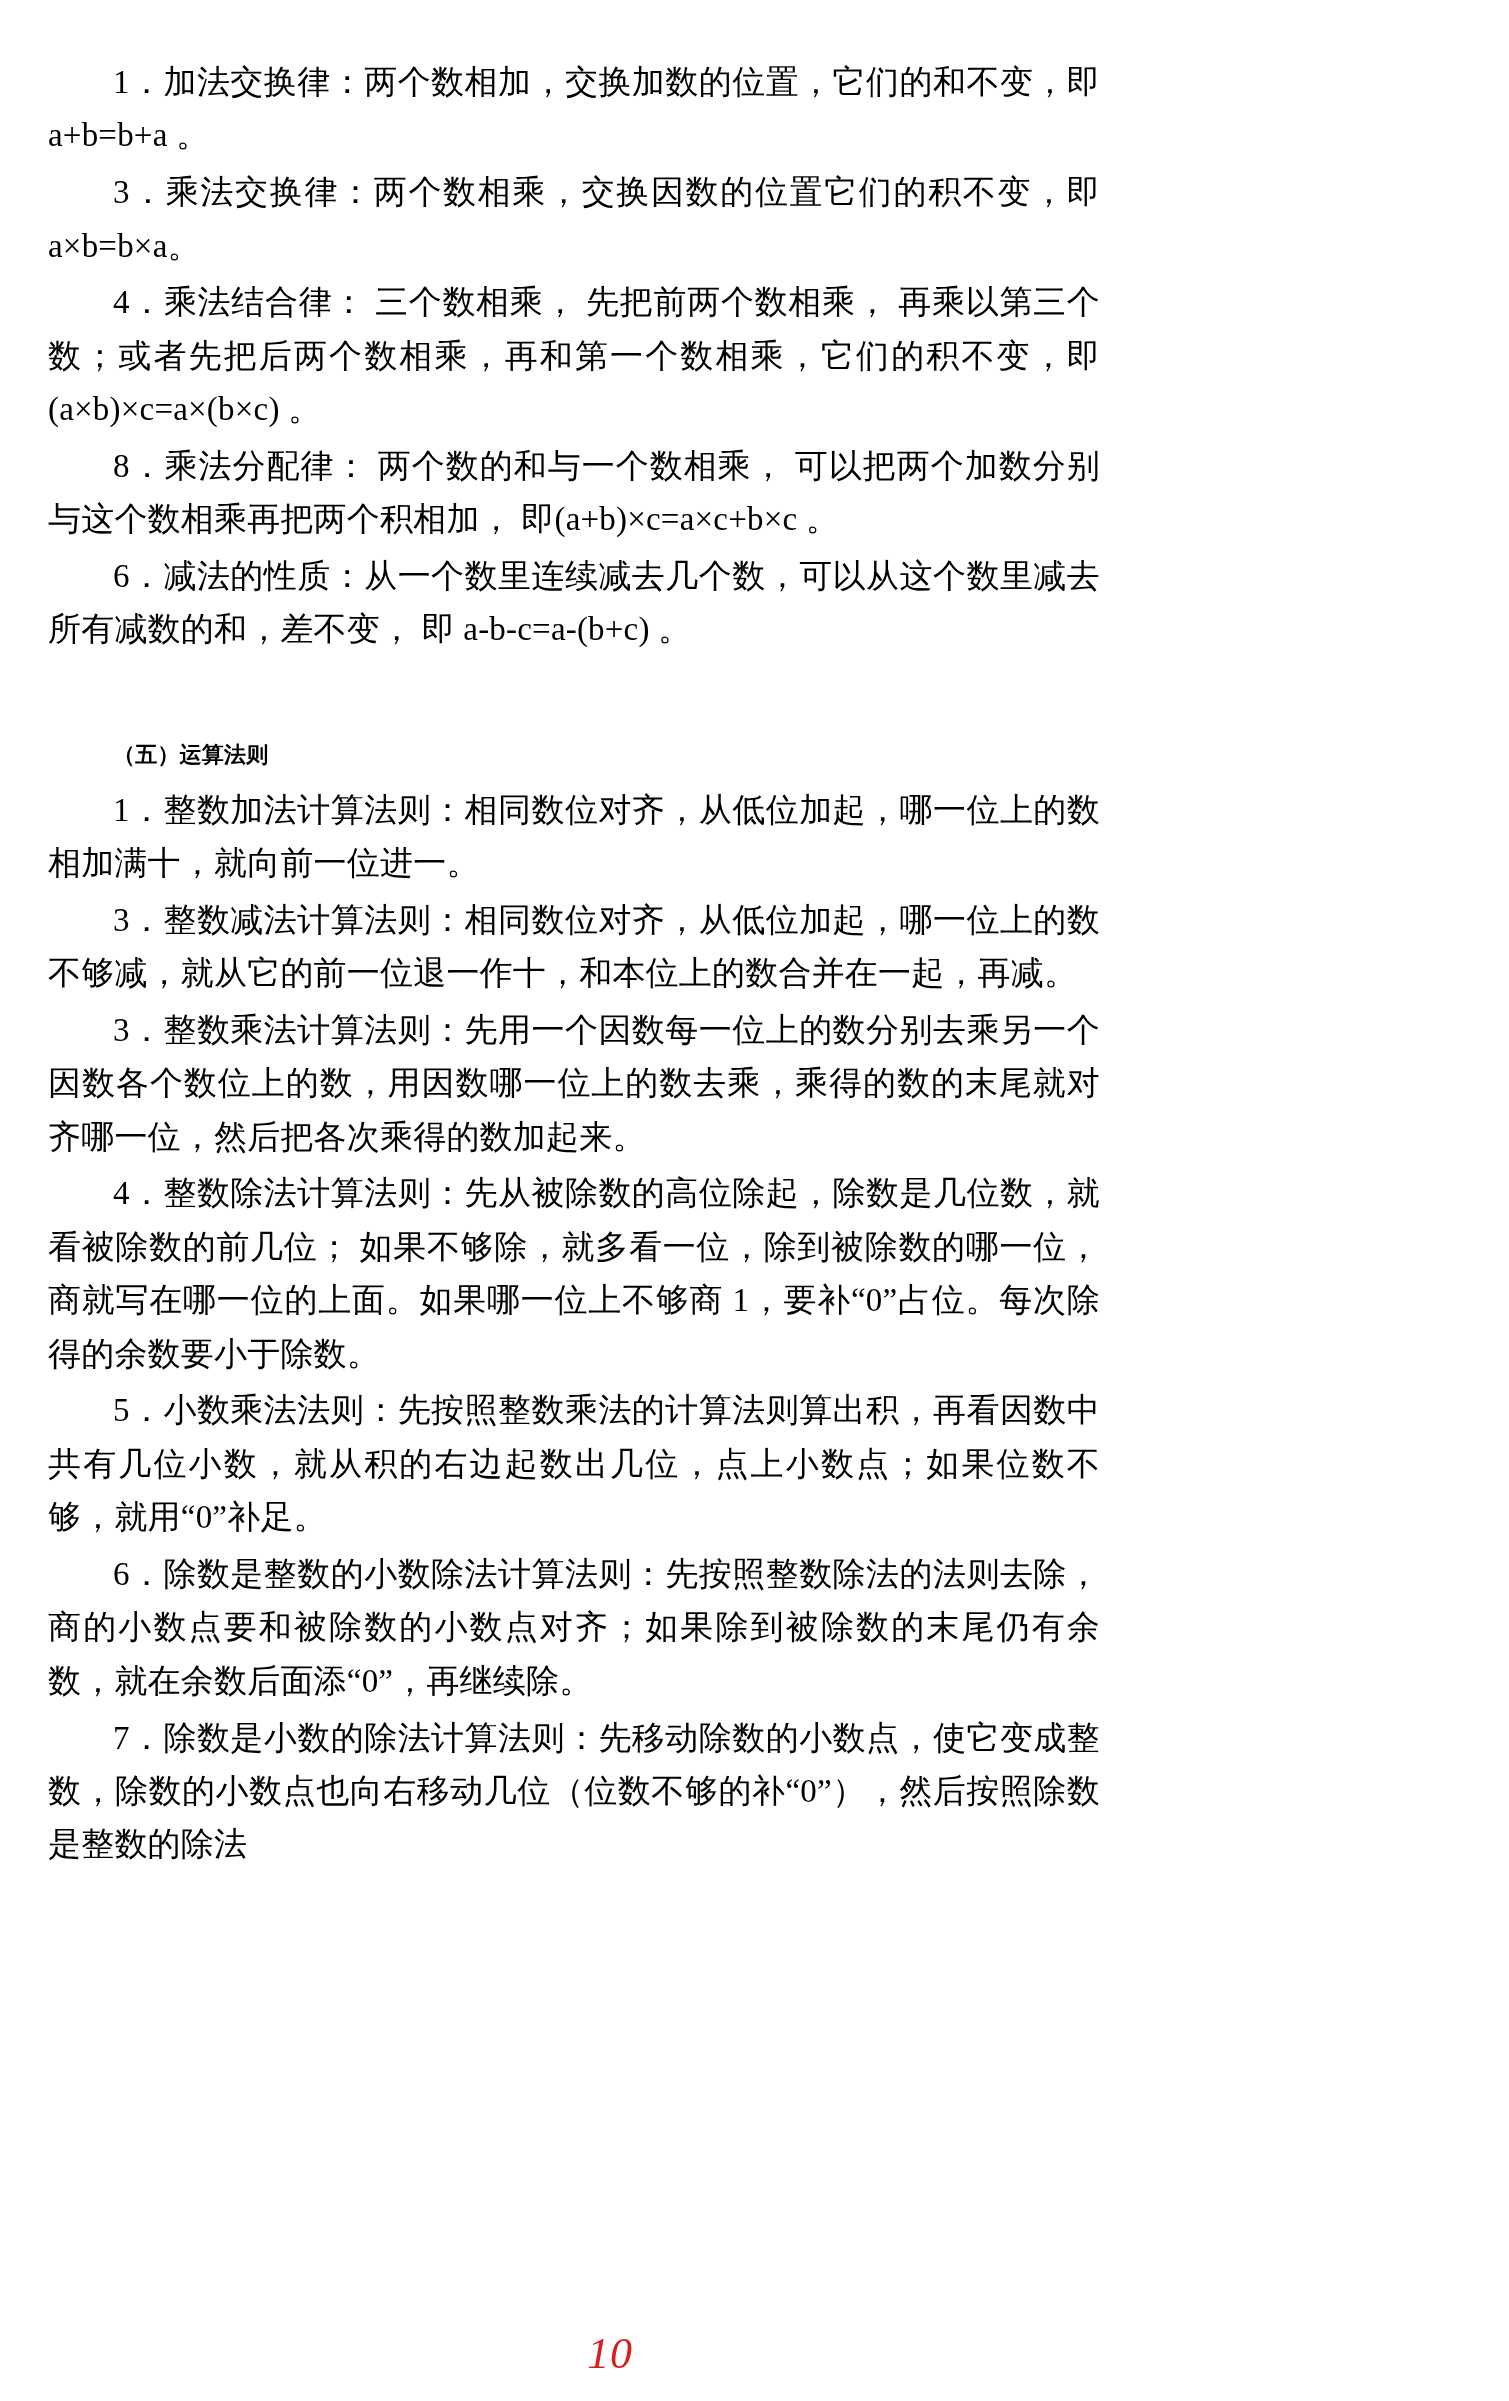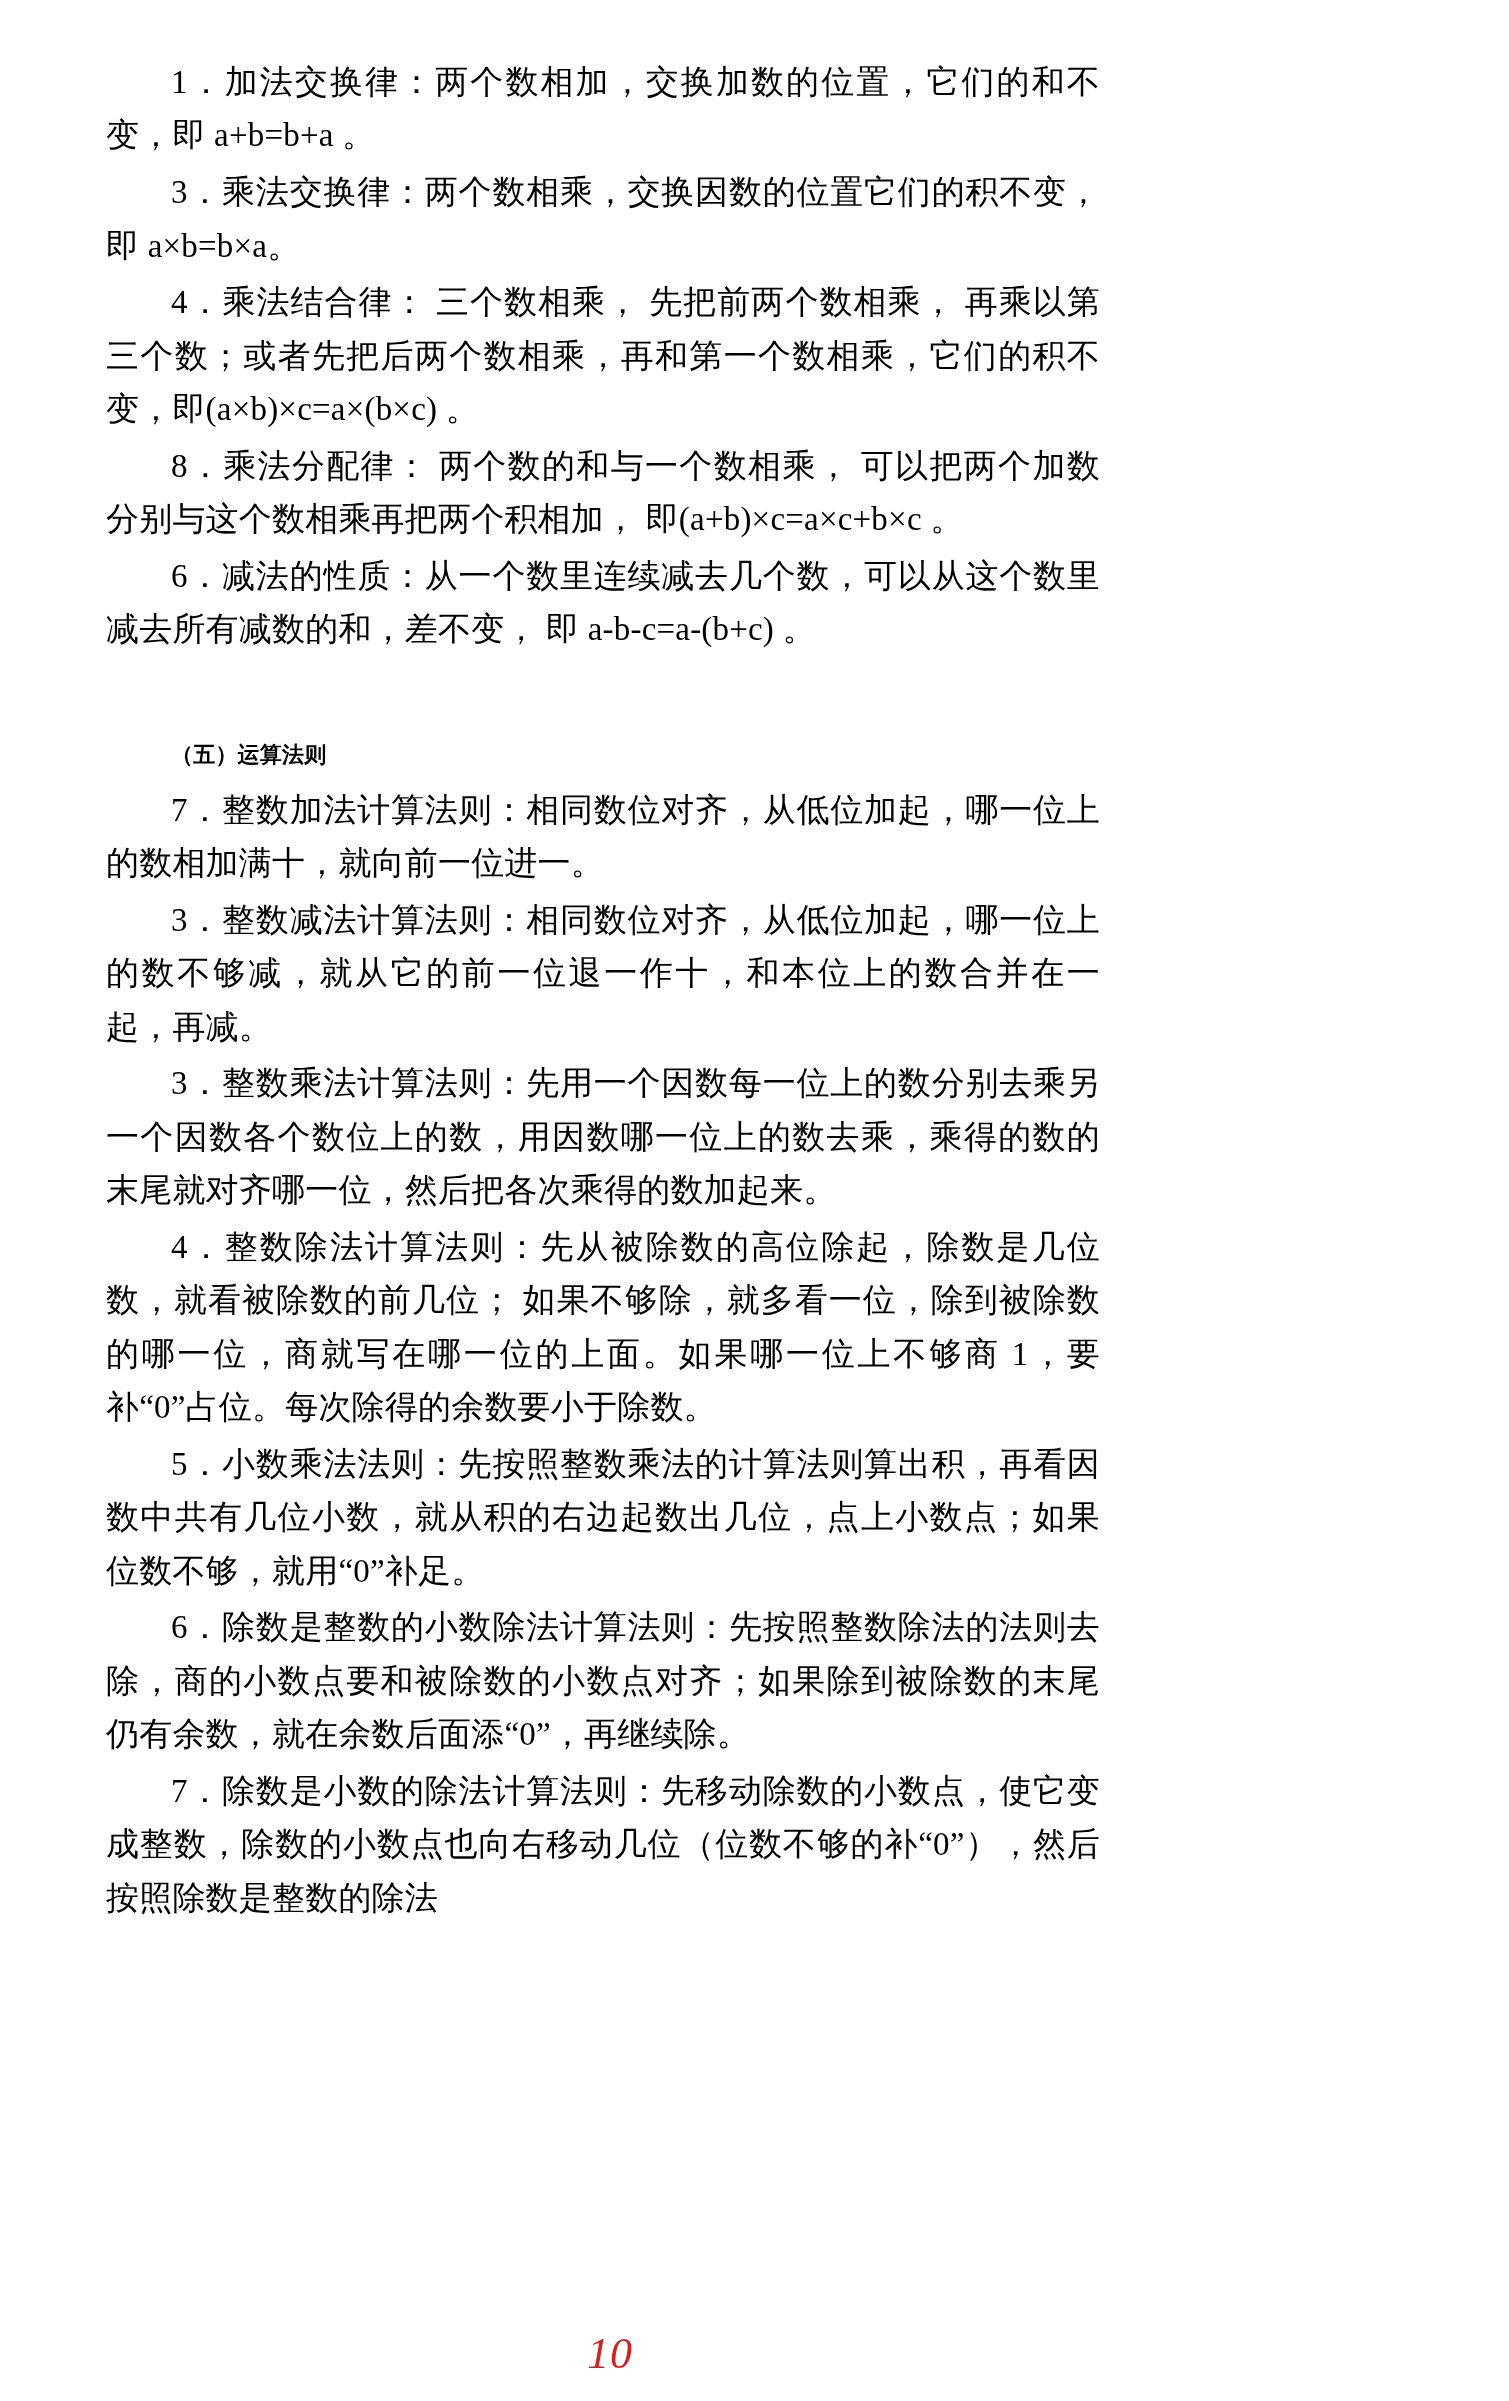--- a/index.html
+++ b/index.html
@@ -6,21 +6,21 @@
     margin: 0;
     padding: 0;
     background: #ffffff;
   }
   .page {
     position: relative;
     width: 1220px;
     min-height: 2401px;
     background: #ffffff;
     box-sizing: border-box;
-    padding: 56px 120px 32px 106px;
+    padding: 56px 120px 32px 48px;
     font-family: "Liberation Serif", "DejaVu Serif", serif;
     color: #000000;
   }
   .doc-body {
     font-size: 33px;
     line-height: 1.62;
     letter-spacing: 0.2px;
   }
   .para {
     margin: 0 0 3.2px 0;
@@ -62,21 +62,21 @@
       <p class="para">3．乘法交换律：两个数相乘，交换因数的位置它们的积不变，即 a×b=b×a。</p>
       <p class="para">4．乘法结合律： 三个数相乘， 先把前两个数相乘， 再乘以第三个数；或者先把后两个数相乘，再和第一个数相乘，它们的积不变，即(a×b)×c=a×(b×c) 。</p>
       <p class="para">8．乘法分配律： 两个数的和与一个数相乘， 可以把两个加数分别与这个数相乘再把两个积相加， 即(a+b)×c=a×c+b×c 。</p>
       <p class="para">6．减法的性质：从一个数里连续减去几个数，可以从这个数里减去所有减数的和，差不变， 即 a-b-c=a-(b+c) 。</p>
     </div>
 
     <div class="gap-block"></div>
 
     <div class="section">
       <h2 class="section-heading">（五）运算法则</h2>
-      <p class="para">7．整数加法计算法则：相同数位对齐，从低位加起，哪一位上的数相加满十，就向前一位进一。</p>
+      <p class="para">1．整数加法计算法则：相同数位对齐，从低位加起，哪一位上的数相加满十，就向前一位进一。</p>
       <p class="para">3．整数减法计算法则：相同数位对齐，从低位加起，哪一位上的数不够减，就从它的前一位退一作十，和本位上的数合并在一起，再减。</p>
       <p class="para">3．整数乘法计算法则：先用一个因数每一位上的数分别去乘另一个因数各个数位上的数，用因数哪一位上的数去乘，乘得的数的末尾就对齐哪一位，然后把各次乘得的数加起来。</p>
       <p class="para">4．整数除法计算法则：先从被除数的高位除起，除数是几位数，就看被除数的前几位； 如果不够除，就多看一位，除到被除数的哪一位，商就写在哪一位的上面。如果哪一位上不够商 1，要补“0”占位。每次除得的余数要小于除数。</p>
       <p class="para">5．小数乘法法则：先按照整数乘法的计算法则算出积，再看因数中共有几位小数，就从积的右边起数出几位，点上小数点；如果位数不够，就用“0”补足。</p>
       <p class="para">6．除数是整数的小数除法计算法则：先按照整数除法的法则去除，商的小数点要和被除数的小数点对齐；如果除到被除数的末尾仍有余数，就在余数后面添“0”，再继续除。</p>
       <p class="para">7．除数是小数的除法计算法则：先移动除数的小数点，使它变成整数，除数的小数点也向右移动几位（位数不够的补“0”），然后按照除数是整数的除法</p>
     </div>
 
   </div>
 

